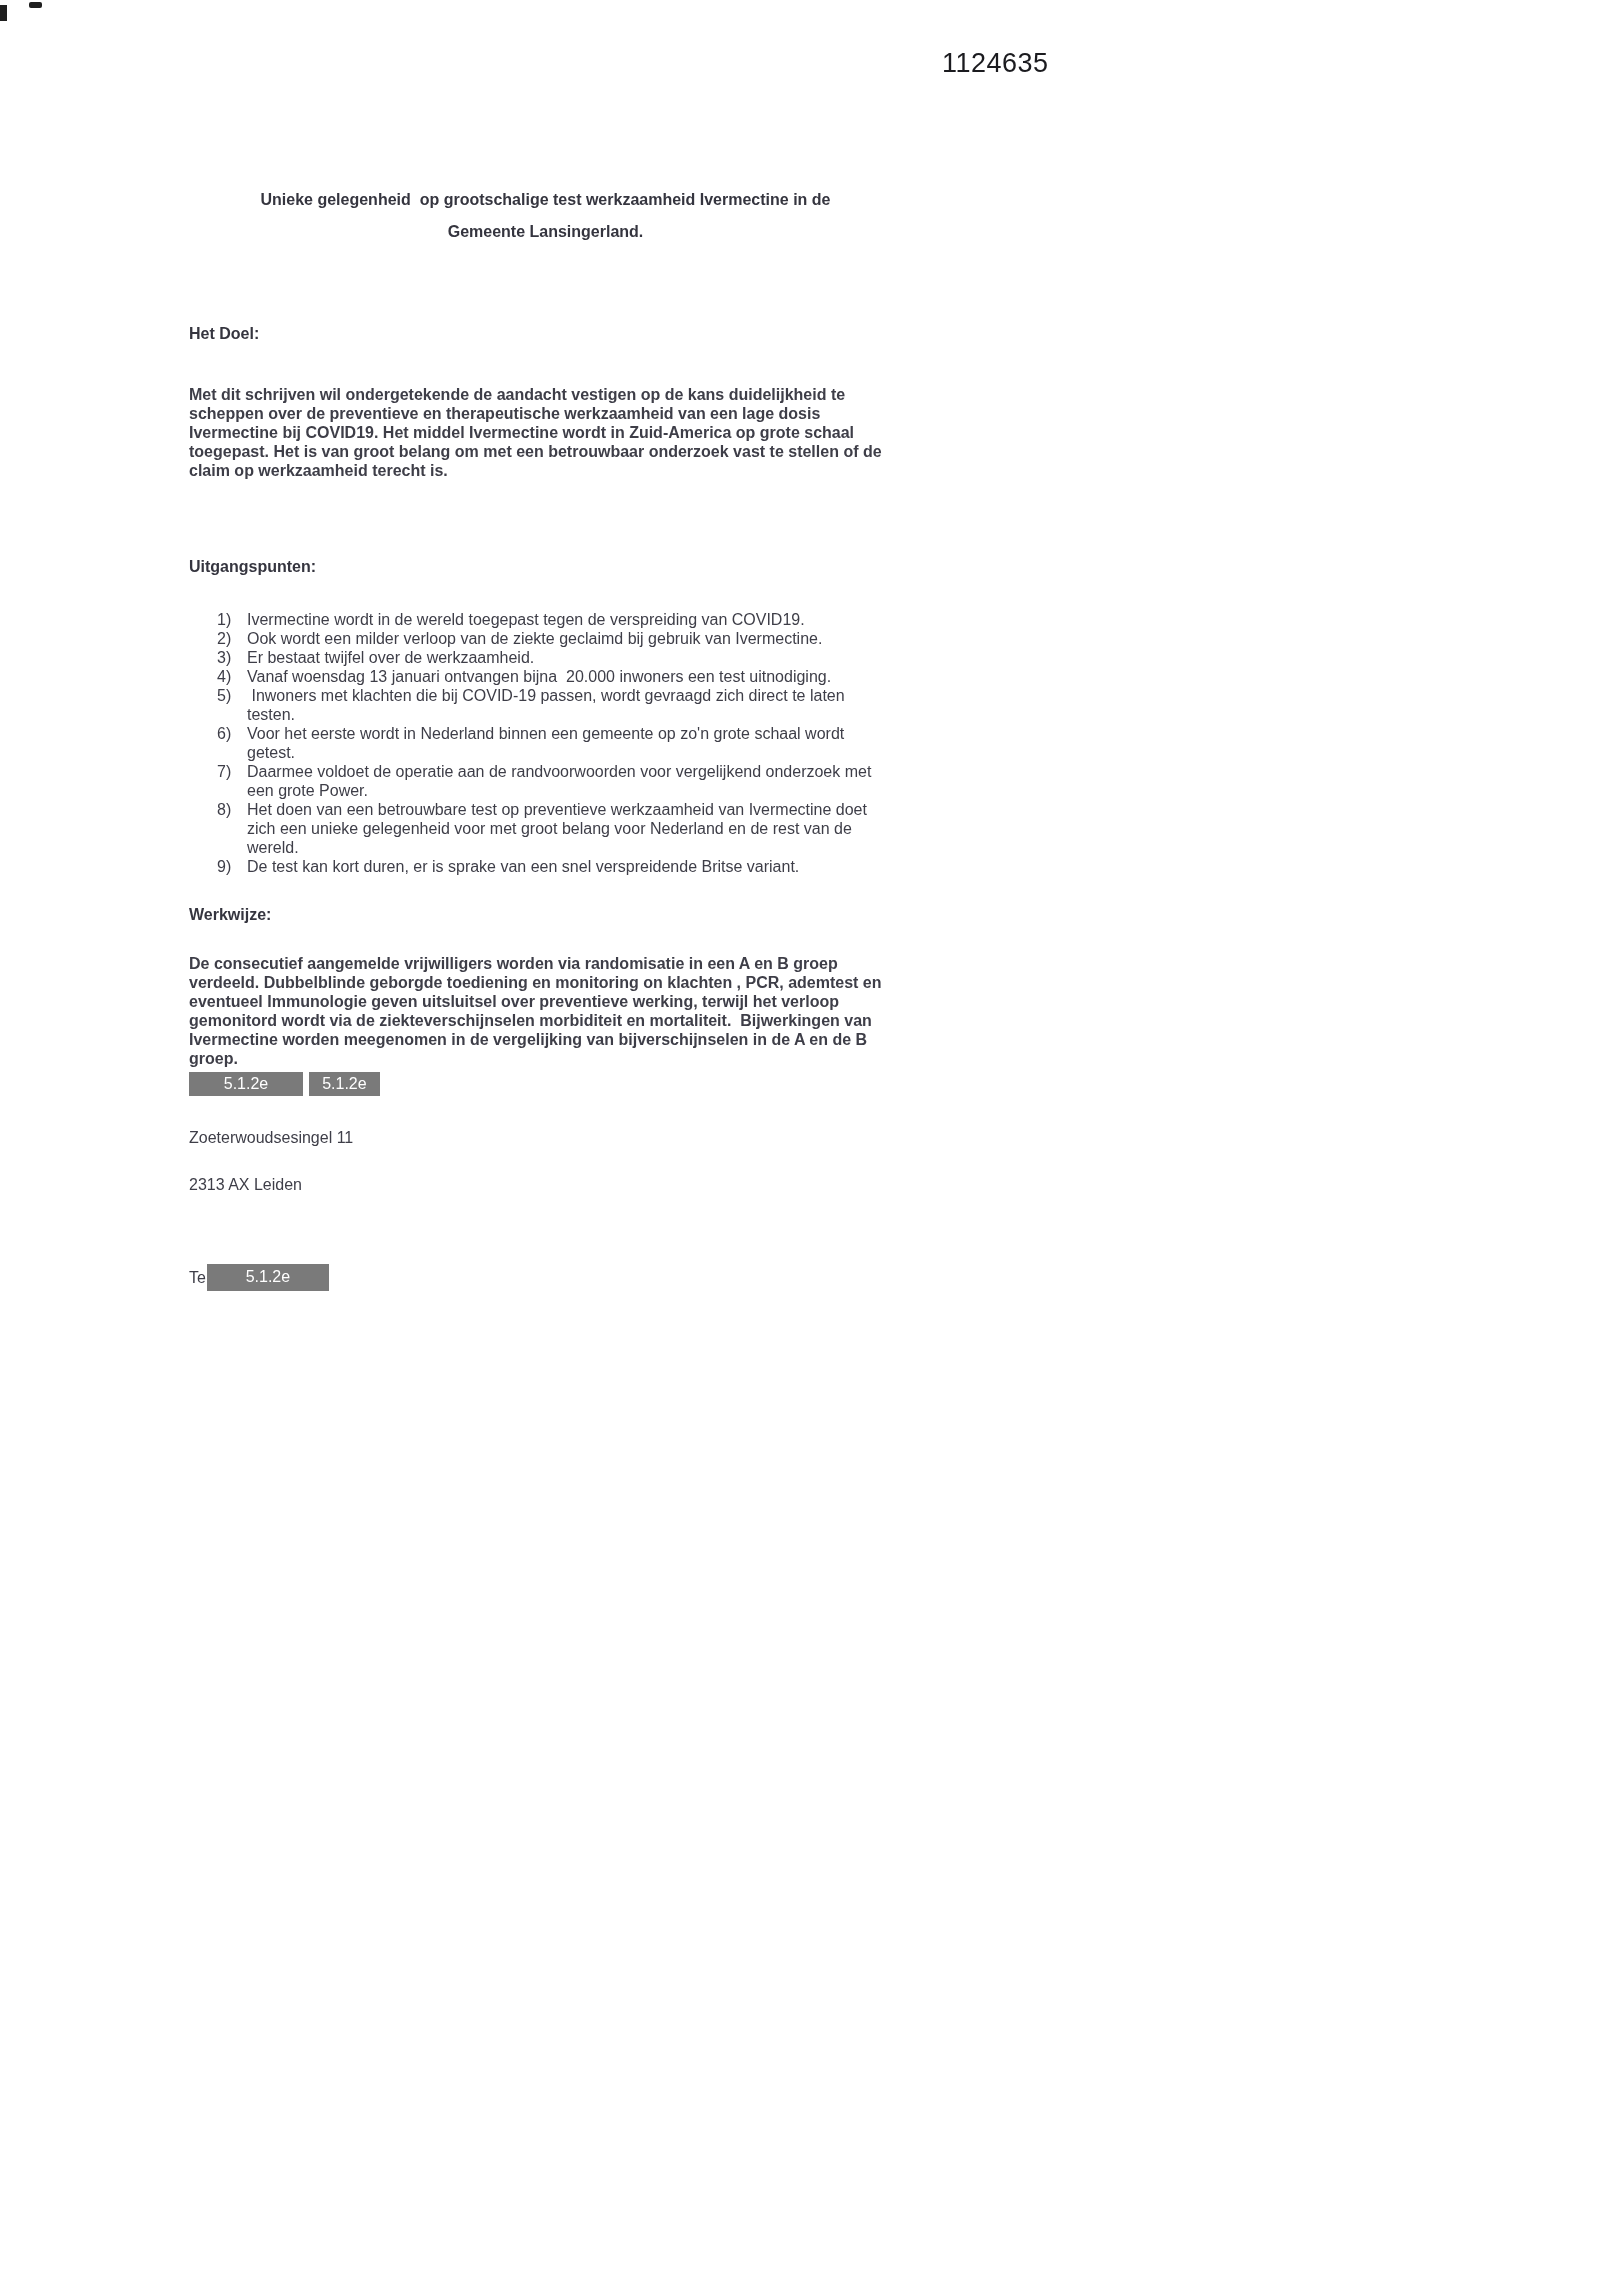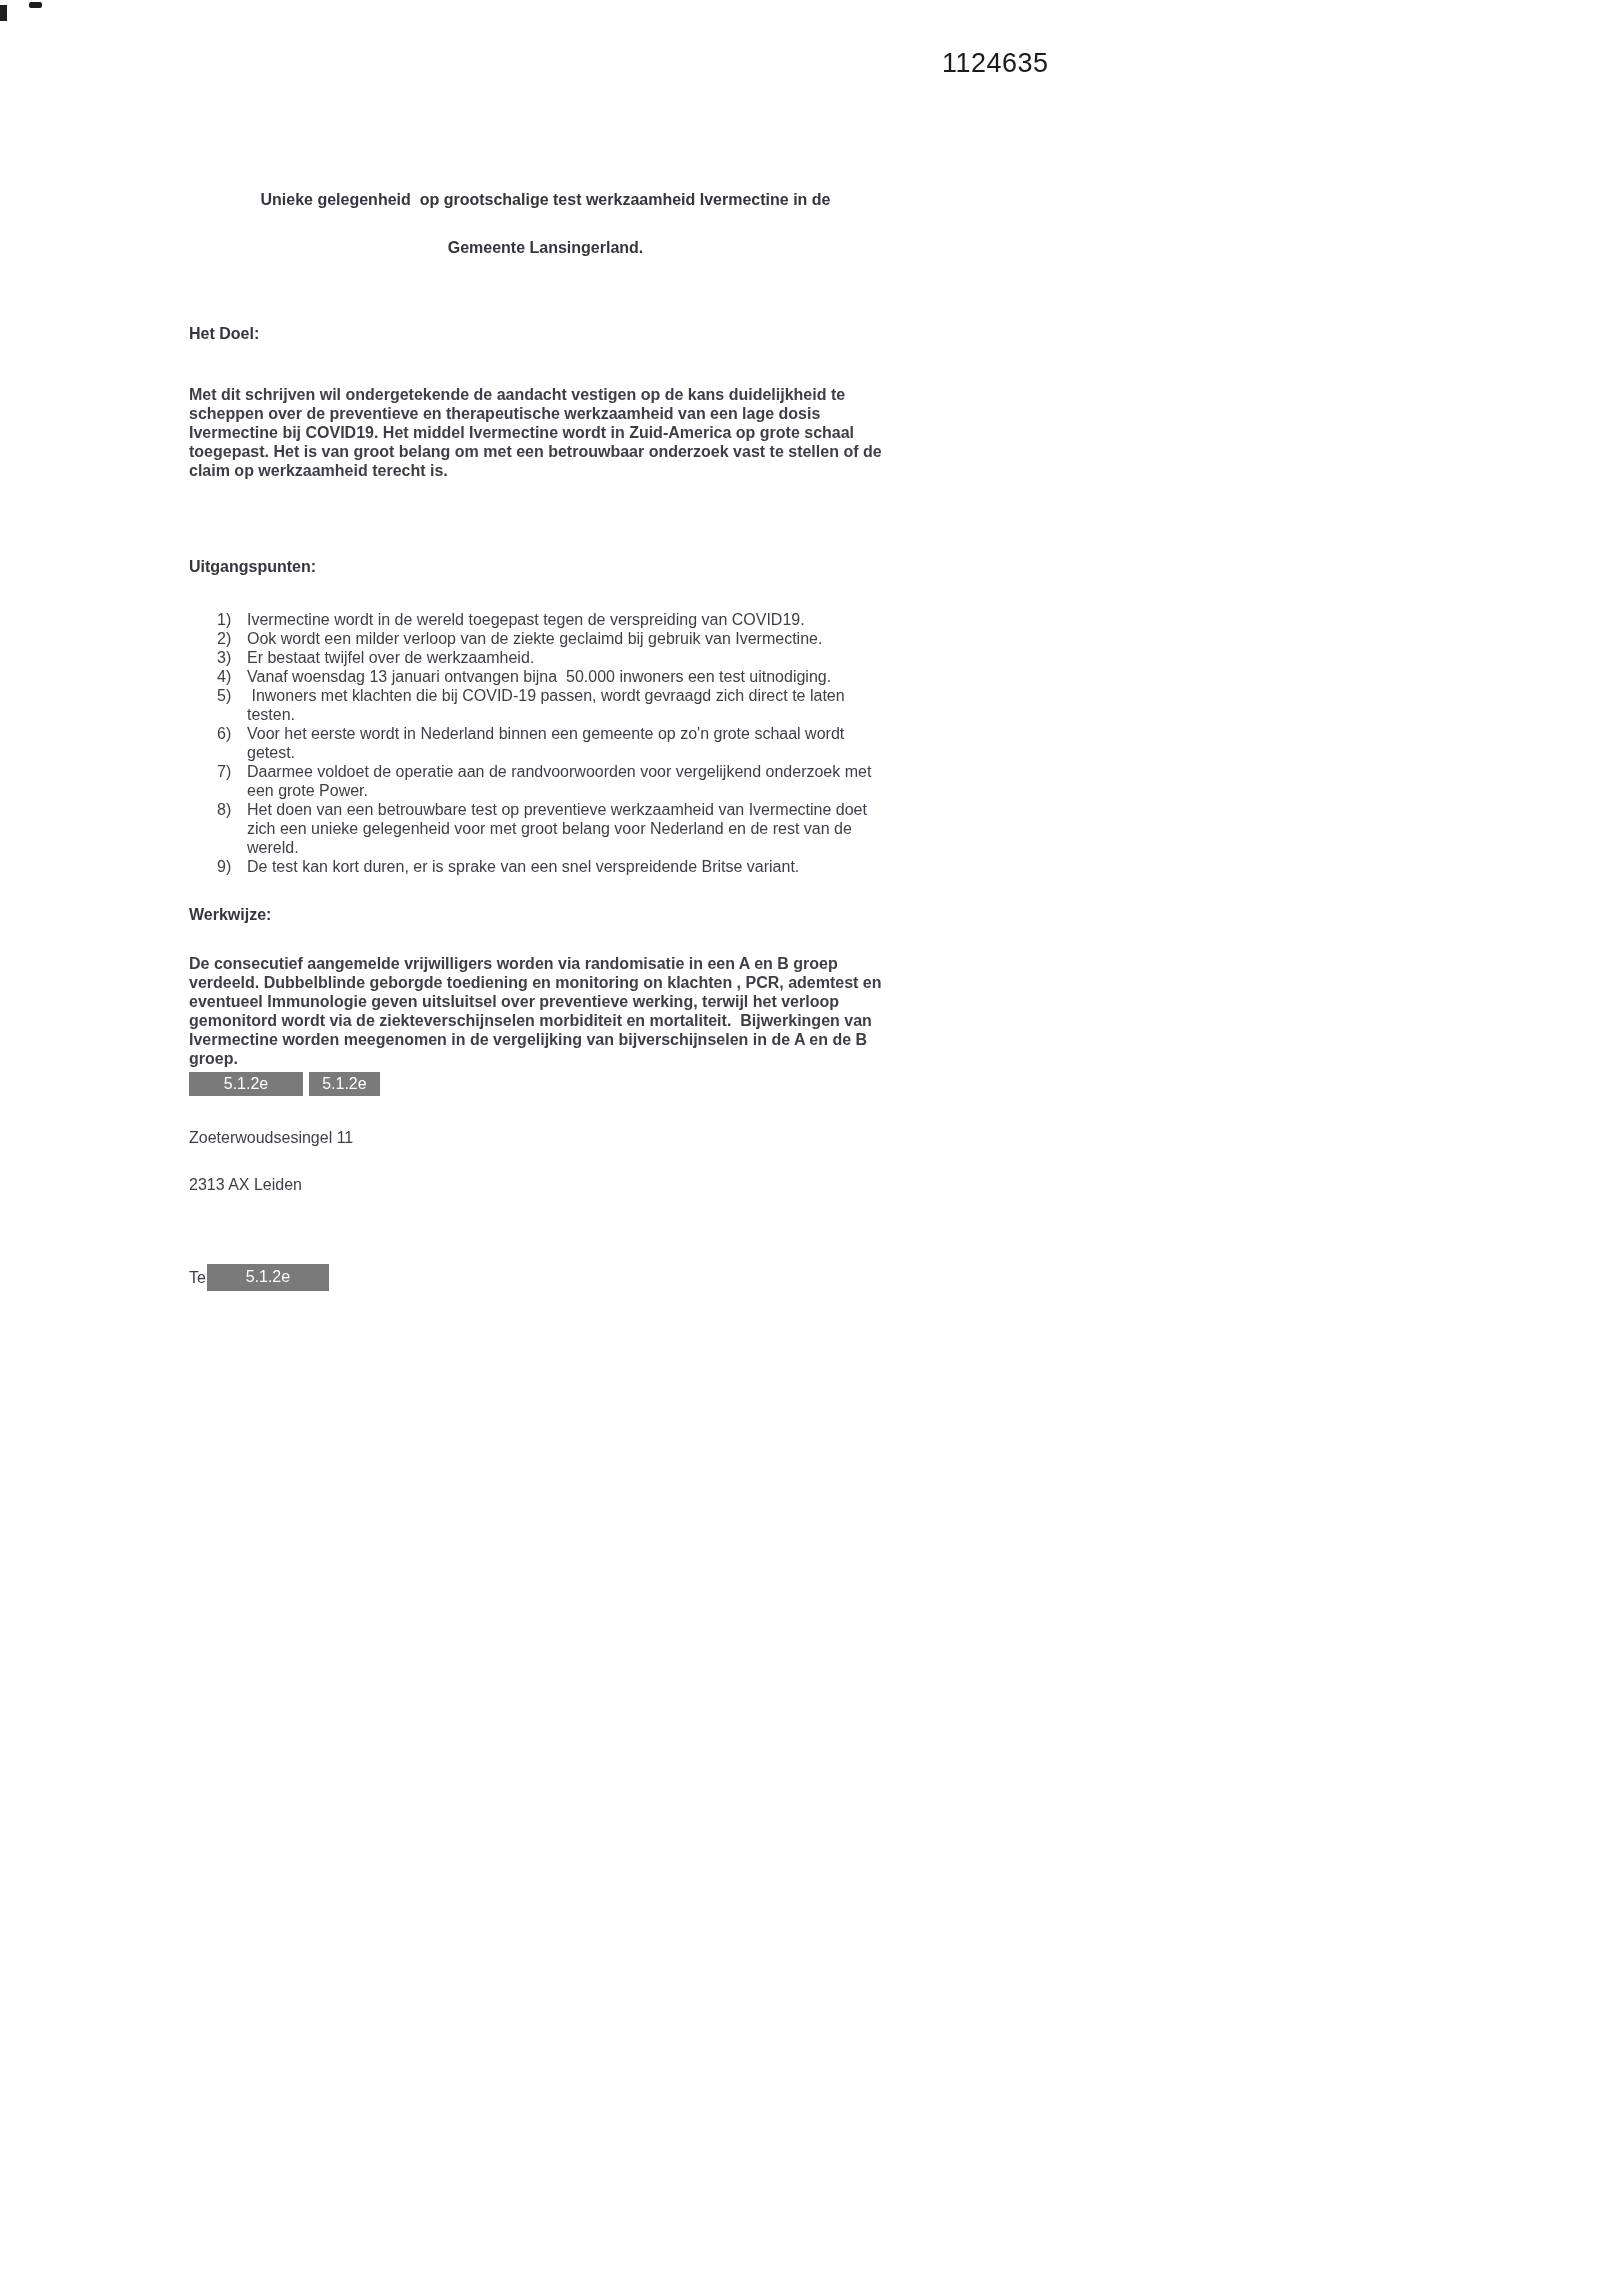--- a/index.html
+++ b/index.html
@@ -32,21 +32,21 @@
   .title {
     position: absolute;
     left: 0;
     width: 100%;
     text-align: center;
     font-weight: bold;
     color: #35353f;
     white-space: pre-wrap;
   }
   .line1 { top: 190px; }
-  .line2 { top: 238px; }
+  .line2 { top: 222px; }
   .heading {
     position: absolute;
     left: 0;
     font-weight: bold;
     color: #35353f;
   }
   .h-doel    { top: 324px; text-align: right; }
   .h-uitgang { top: 557px; }
   .h-werk    { top: 905px; }
   .para {
@@ -140,21 +140,21 @@
       <div class="list-item">
         <span class="num">2)</span>
         <span class="txt">Ook wordt een milder verloop van de ziekte geclaimd bij gebruik van Ivermectine.</span>
       </div>
       <div class="list-item">
         <span class="num">3)</span>
         <span class="txt">Er bestaat twijfel over de werkzaamheid.</span>
       </div>
       <div class="list-item">
         <span class="num">4)</span>
-        <span class="txt">Vanaf woensdag 13 januari ontvangen bijna  50.000 inwoners een test uitnodiging.</span>
+        <span class="txt">Vanaf woensdag 13 januari ontvangen bijna  20.000 inwoners een test uitnodiging.</span>
       </div>
       <div class="list-item">
         <span class="num">5)</span>
         <span class="txt"> Inwoners met klachten die bij COVID-19 passen, wordt gevraagd zich direct te laten testen.</span>
       </div>
       <div class="list-item">
         <span class="num">6)</span>
         <span class="txt">Voor het eerste wordt in Nederland binnen een gemeente op zo'n grote schaal wordt getest.</span>
       </div>
       <div class="list-item">

